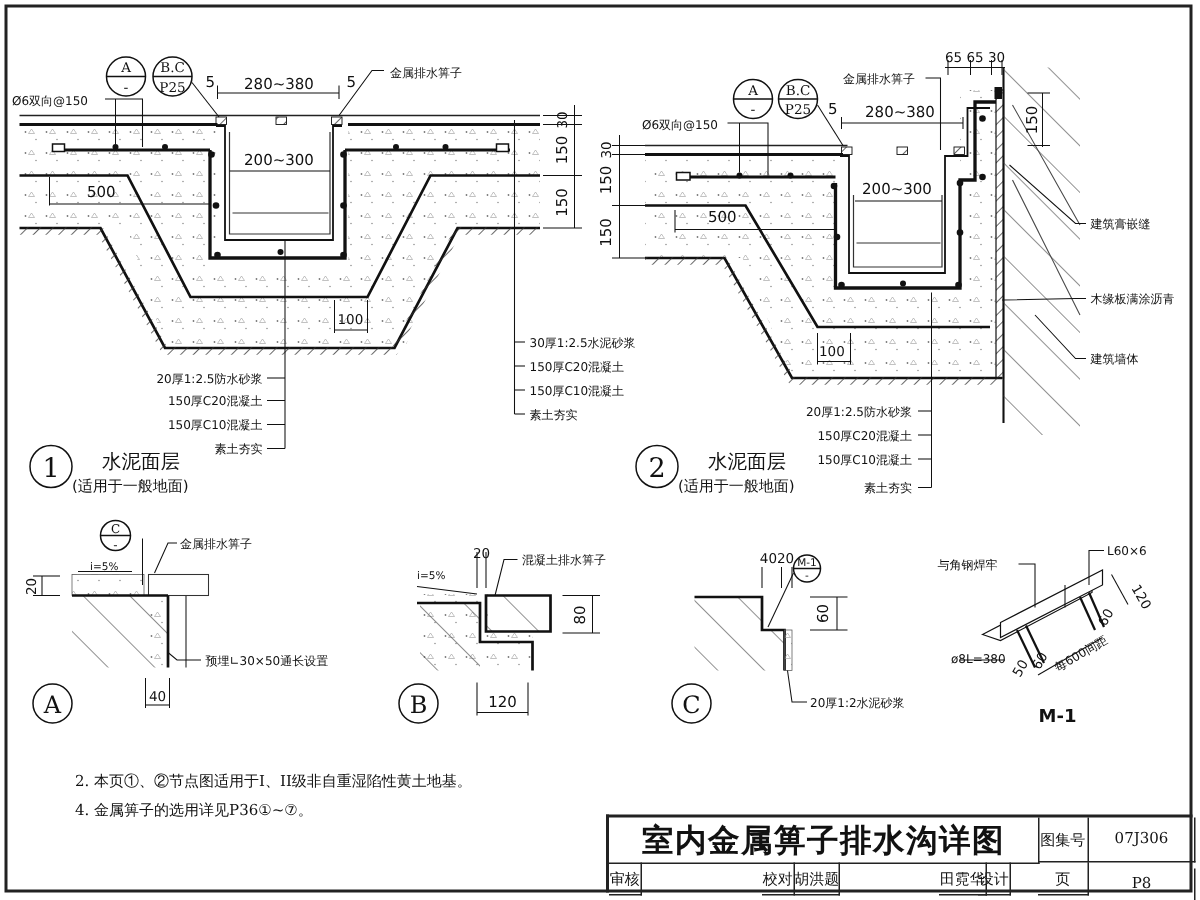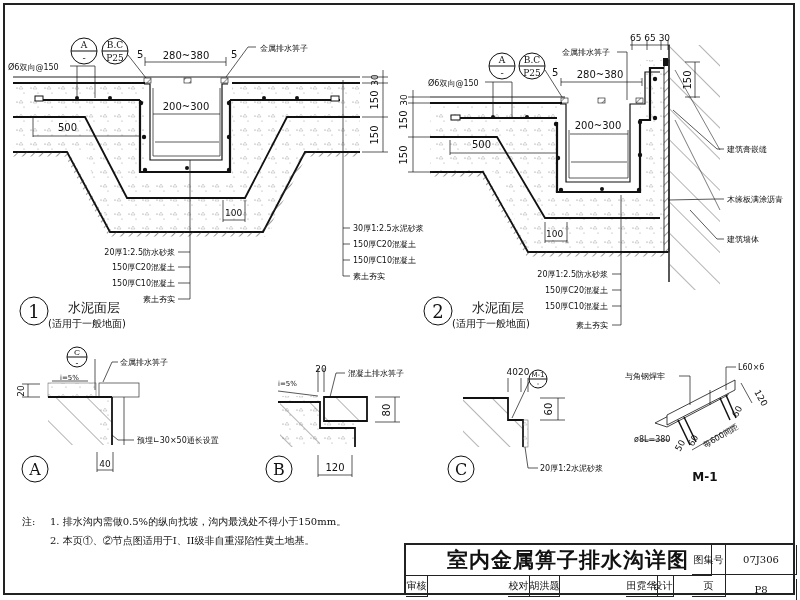--- a/index.html
+++ b/index.html
@@ -6,21 +6,21 @@
   body { width:800px; height:600px; position:relative; overflow:hidden; font-family:"DejaVu Sans", sans-serif; color:#111; }
   #sheet { position:absolute; left:0; top:0; width:800px; height:600px; }
   .txt { font-family:"DejaVu Sans", sans-serif; fill:#111; }
   .serif { font-family:"DejaVu Serif", serif; }
   .frame { position:absolute; left:3px; top:3px; width:792px; height:592px; border:2px solid #222; box-sizing:border-box; }
   .notes { position:absolute; left:22px; top:512px; font-size:10px; line-height:19px; color:#111; font-family:"DejaVu Serif", serif; }
   .notes .row { white-space:nowrap; }
   .notes .lbl { display:inline-block; width:28px; }
   .notes .ind { display:inline-block; width:28px; }
   .titleblock { position:absolute; left:404px; top:543px; width:391px; height:52px; border-top:2px solid #222; border-left:2px solid #222; box-sizing:border-box; }
-  .tb-title { position:absolute; left:0; top:0; width:286px; height:30px; border-right:1px solid #222; border-bottom:1px solid #222; display:flex; align-items:center; justify-content:center; font-size:21px; font-weight:bold; letter-spacing:1px;padding-left:19px; }
+  .tb-title { position:absolute; left:0; top:0; width:286px; height:30px; border-right:1px solid #222; border-bottom:1px solid #222; display:flex; align-items:center; justify-content:center; font-size:21px; font-weight:bold; letter-spacing:1px; }
   .tb-cell { position:absolute; border-right:1px solid #222; border-bottom:1px solid #222; box-sizing:border-box; display:flex; align-items:center; justify-content:center; font-size:10px; white-space:nowrap; font-family:"DejaVu Serif", serif; }
   .tb-sign { color:#666; font-style:italic;margin-top:44px; }
 </style>
 </head>
 <body>
 
 <div class="frame"></div>
 
 <svg id="sheet" width="800" height="600" viewBox="0 0 800 600">
   <defs>
@@ -365,22 +365,22 @@
     <text x="754" y="392" font-size="9" transform="rotate(60 754 392)">120</text>
     <text x="737" y="418" font-size="9" transform="rotate(-60 737 418)">60</text>
     <text x="693" y="447" font-size="9" transform="rotate(-60 693 447)">60</text>
     <text x="680" y="452" font-size="9" transform="rotate(-60 680 452)">50</text>
     <text x="705" y="448" font-size="8" transform="rotate(-30 705 448)">每600间距</text>
     <text x="705" y="481" font-size="12" font-weight="bold" text-anchor="middle">M-1</text>
   </g>
 </svg>
 
 <div class="notes">
-  <div class="row"><span class="lbl">注:</span><span>1. 排水沟内需做0.5%的纵向找坡，沟内最浅处不得小于150mm。</span></div>
   <div class="row"><span class="ind"></span><span>2. 本页①、②节点图适用于I、II级非自重湿陷性黄土地基。</span></div>
+  <div class="row"><span class="ind"></span><span>4. 金属箅子的选用详见P36①~⑦。</span></div>
 </div>
 
 <div class="titleblock">
   <div class="tb-title">室内金属箅子排水沟详图</div>
   <div class="tb-cell" style="left:286px;top:0;width:34px;height:30px;">图集号</div>
   <div class="tb-cell" style="left:320px;top:0;width:71px;height:30px;">07J306</div>
   <div class="tb-cell" style="left:0;top:30px;width:22px;height:22px;text-align:right;">审核</div>
   <div class="tb-cell" style="left:22px;top:30px;width:42px;height:22px;margin-top:43px;">杨文春</div>
   <div class="tb-cell tb-sign" style="left:64px;top:30px;width:38px;height:22px;">楊春</div>
   <div class="tb-cell" style="left:102px;top:30px;width:22px;height:22px;">校对</div>

